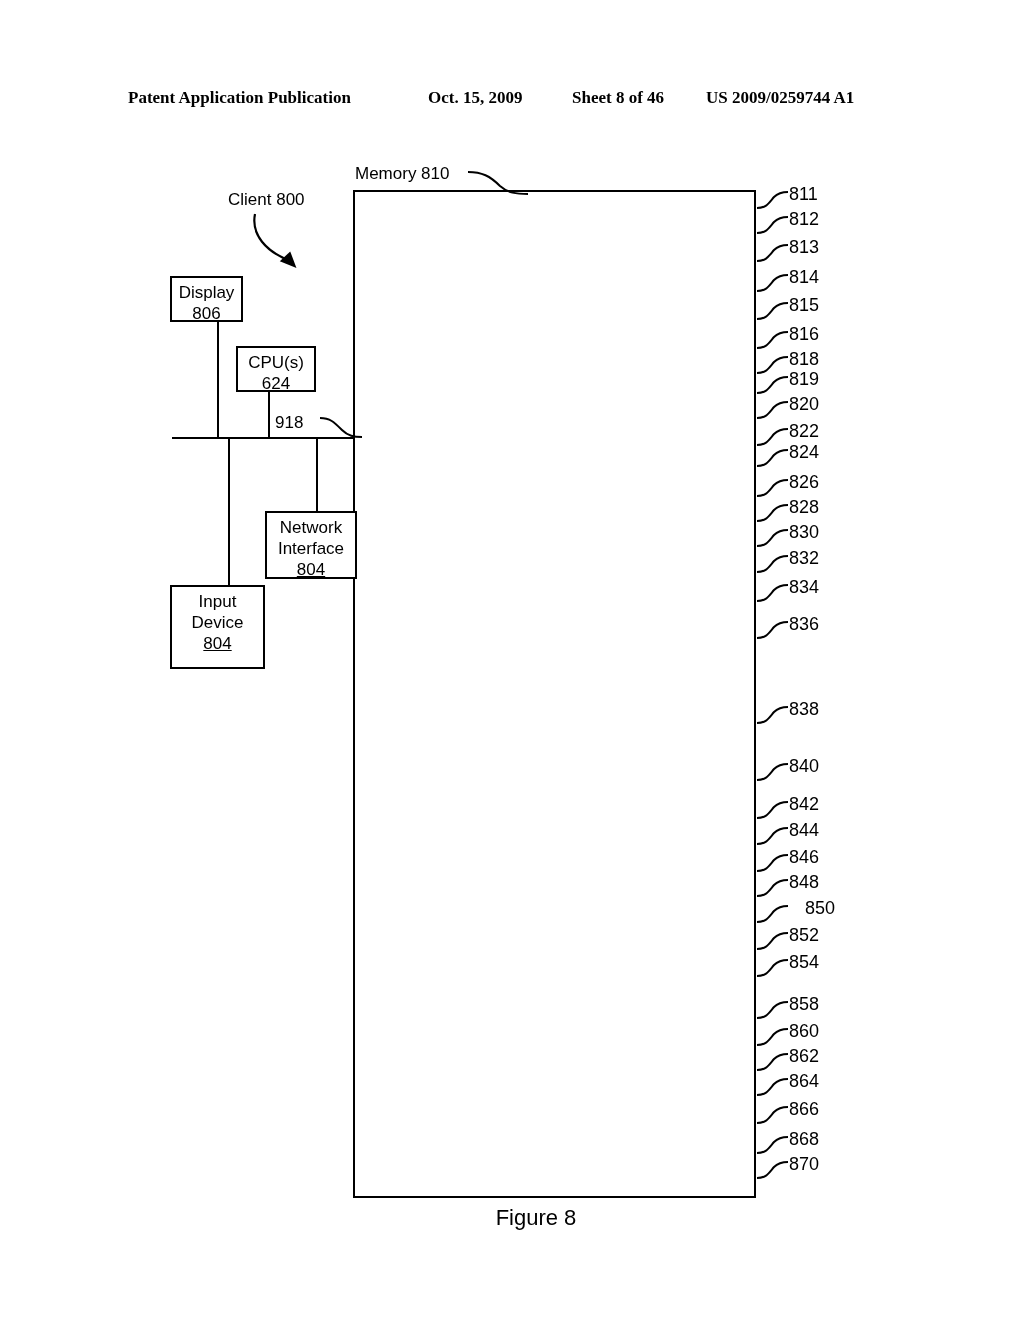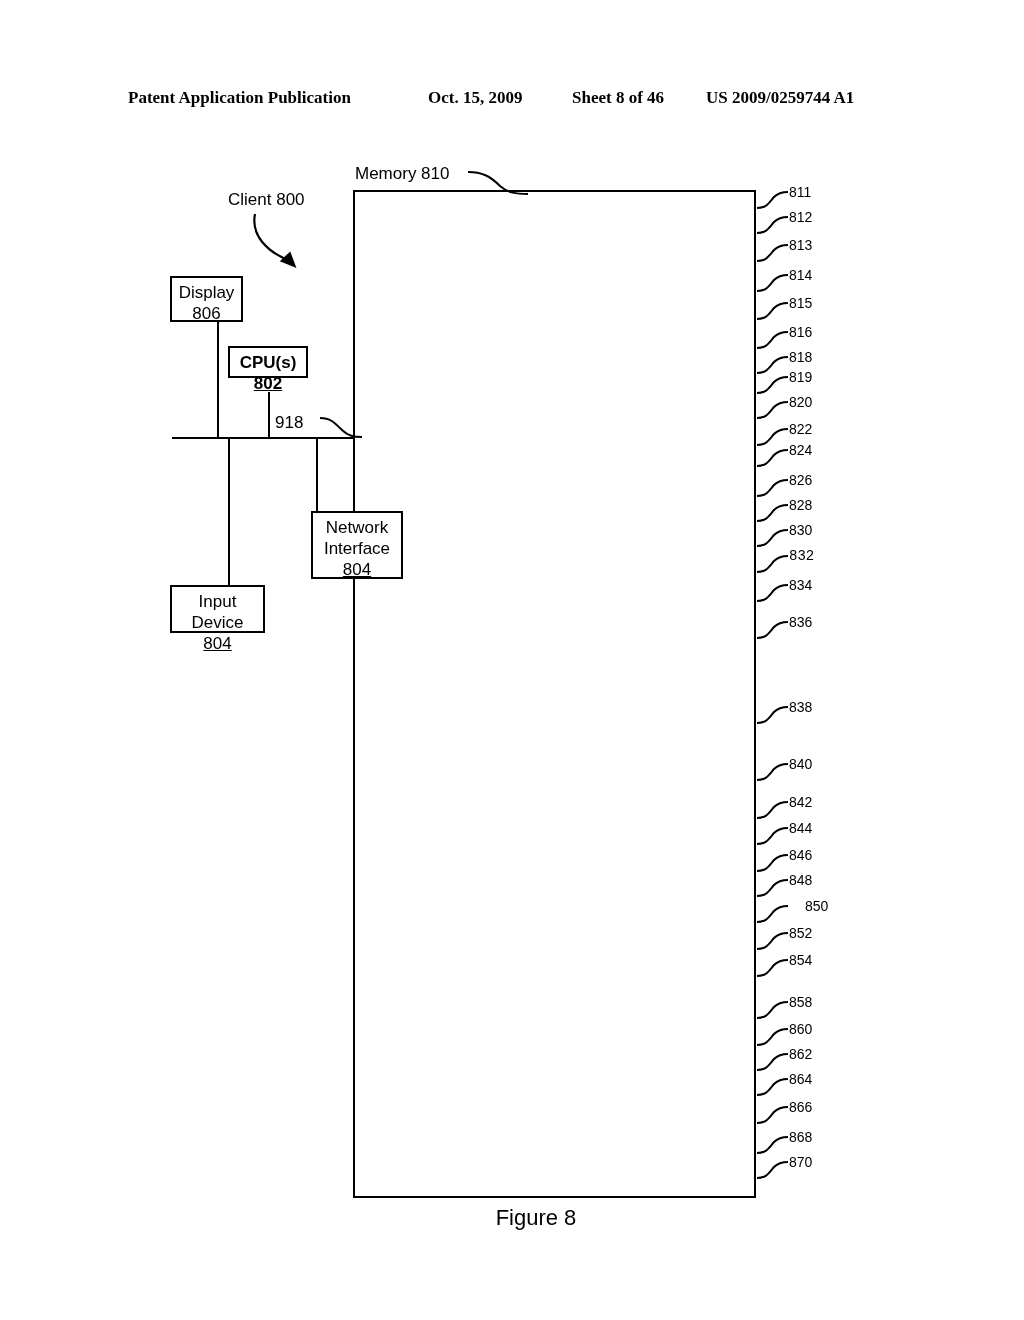--- a/index.html
+++ b/index.html
@@ -96,21 +96,21 @@
     overflow: visible;
   }
   .mod.multiline {
     white-space: normal;
     line-height: 20px;
   }
 
   
   .refnum {
     position: absolute;
-    font-size: 14px;
+    font-size: 18px;
     white-space: nowrap;
     z-index: 5;
   }
   .hook {
     position: absolute;
     z-index: 5;
   }
 
   
   #figure-caption {
@@ -154,32 +154,32 @@
 <div class="line-v" style="left:268px; top:392px; height:47px;"></div>
 <div class="line-v" style="left:228px; top:437px; height:148px;"></div>
 <div class="line-v" style="left:316px; top:437px; height:74px;"></div>
 <div class="line-v" style="left:355px; top:250px; height:820px;"></div>
 
 <div class="hw-box" style="left:170px; top:276px; width:73px; height:46px;">
   <div>Display</div>
   <div class="num">806</div>
 </div>
 
-<div class="hw-box" style="left:228px; top:346px; width:80px; height:32px;font-weight:bold;">
+<div class="hw-box" style="left:236px; top:346px; width:80px; height:46px;">
   <div>CPU(s)</div>
-  <div class="num">802</div>
-</div>
-
-<div class="hw-box" style="left:265px; top:511px; width:92px; height:68px;margin-left:46px;">
+  <div class="num">624</div>
+</div>
+
+<div class="hw-box" style="left:265px; top:511px; width:92px; height:68px;">
   <div>Network</div>
   <div>Interface</div>
   <div class="num">804</div>
 </div>
 
-<div class="hw-box" style="left:170px; top:585px; width:95px; height:48px;">
+<div class="hw-box" style="left:170px; top:585px; width:95px; height:84px;">
   <div>Input</div>
   <div>Device</div>
   <div class="num">804</div>
 </div>
 
 <div id="memory-box"></div>
 
 <div id="module-layer">
     <div class="mod" style="left: 357px; top: 196px; width: 397px; height: 25px;"><span>Operating System</span></div>
     <div class="mod" style="left: 357px; top: 221px; width: 397px; height: 25px;"><span>Network Communication Module</span></div>
@@ -278,21 +278,21 @@
       <path d="M1,20 C10,20 12,16 18,9 C22,5 26,4 32,4" stroke="#000" stroke-width="2" fill="none"></path>
     </svg>
     <div class="refnum" style="left: 789px; top: 497px;">828</div>
     <svg class="hook" width="34" height="24" style="left: 756px; top: 526px;">
       <path d="M1,20 C10,20 12,16 18,9 C22,5 26,4 32,4" stroke="#000" stroke-width="2" fill="none"></path>
     </svg>
     <div class="refnum" style="left: 789px; top: 522px;">830</div>
     <svg class="hook" width="34" height="24" style="left: 756px; top: 552px;">
       <path d="M1,20 C10,20 12,16 18,9 C22,5 26,4 32,4" stroke="#000" stroke-width="2" fill="none"></path>
     </svg>
-    <div class="refnum" style="left: 789px; top: 548px; font-family: Liberation Mono, monospace;">832</div>
+    <div class="refnum" style="left: 789px; top: 548px;">832</div>
     <svg class="hook" width="34" height="24" style="left: 756px; top: 581px;">
       <path d="M1,20 C10,20 12,16 18,9 C22,5 26,4 32,4" stroke="#000" stroke-width="2" fill="none"></path>
     </svg>
     <div class="refnum" style="left: 789px; top: 577px;">834</div>
     <svg class="hook" width="34" height="24" style="left: 756px; top: 618px;">
       <path d="M1,20 C10,20 12,16 18,9 C22,5 26,4 32,4" stroke="#000" stroke-width="2" fill="none"></path>
     </svg>
     <div class="refnum" style="left: 789px; top: 614px;">836</div>
     <svg class="hook" width="34" height="24" style="left: 756px; top: 703px;">
       <path d="M1,20 C10,20 12,16 18,9 C22,5 26,4 32,4" stroke="#000" stroke-width="2" fill="none"></path>

